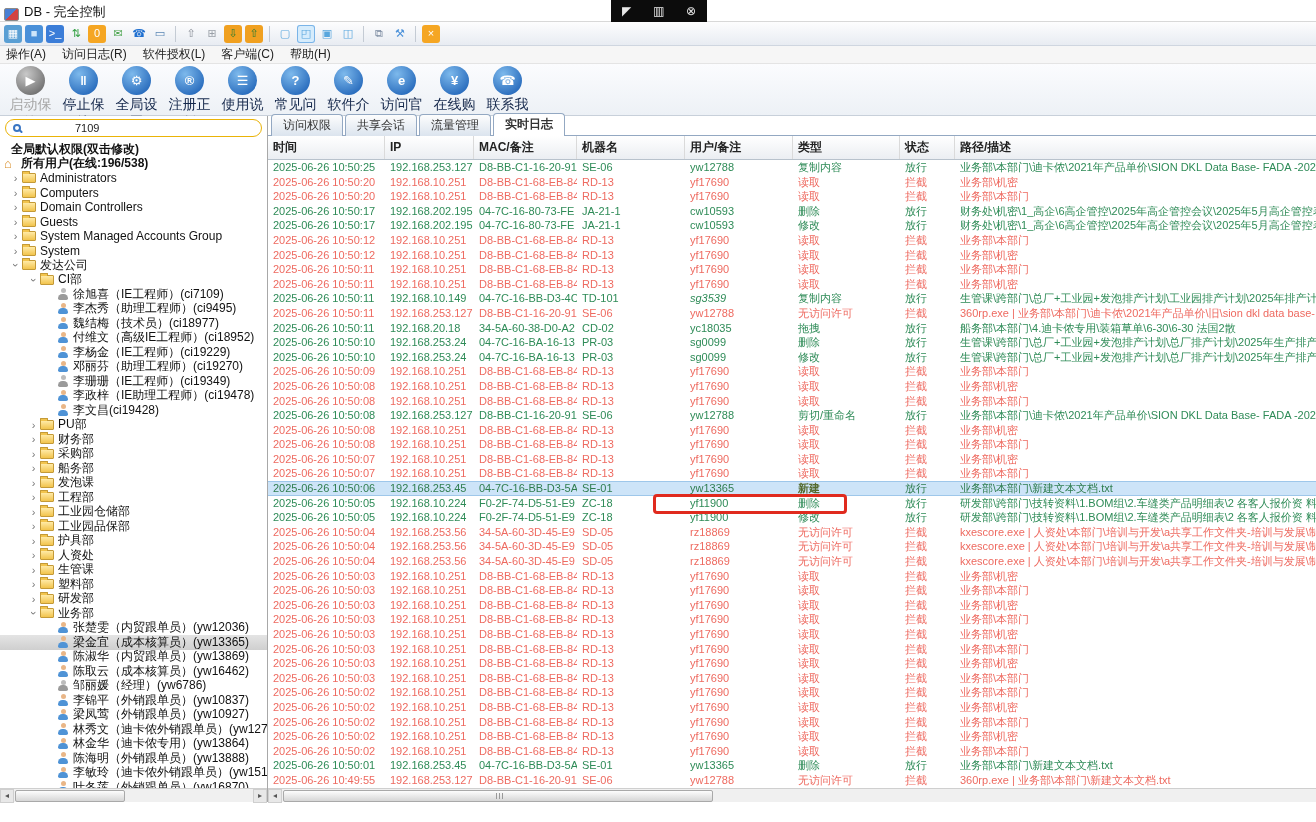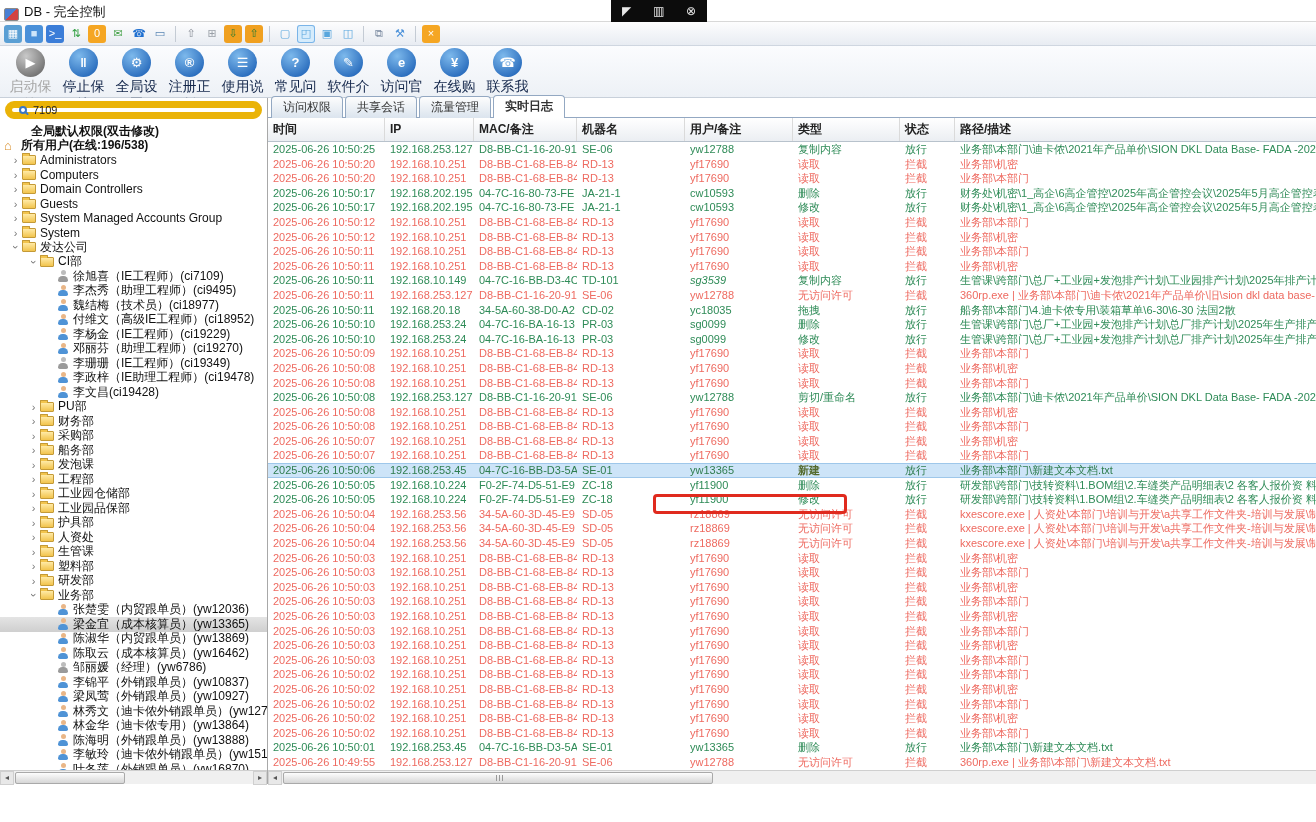--- a/index.html
+++ b/index.html
@@ -44,22 +44,22 @@
   .action .lbl { font-size:14px; color:#13264a; }
   .action.disabled .circ { background:radial-gradient(circle at 35% 28%, #c9c9c9, #5a5a5a); }
   .action.disabled .lbl { color:#a6a6a6; }
 
   
   .main { display:flex; height:686px; }
 
   
   .sidebar { width:268px; border-right:1px solid #a8a8a8; display:flex; flex-direction:column; background:#fff; }
   .search-wrap { padding:3px 5px 2px; height:25px; }
-  .search-box { height:18px; border:7px solid #eab308; border-radius:9px; background:#fff;
-    display:flex; align-items:center; padding:0 7px; }
+  .search-box { height:18px; border:1px solid #eab308; border-radius:9px; background:#fff;
+    display:flex; align-items:center; padding:0 7px;gap:48px; }
   .mag { width:8px; height:8px; border:2px solid #3a76c4; border-radius:50%; position:relative; margin-right:6px; flex:0 0 8px; }
   .mag::after { content:""; position:absolute; width:5px; height:2px; background:#3a76c4;
     transform:rotate(45deg); right:-4px; bottom:-2px; border-radius:1px; }
   .search-box input { border:none; outline:none; font-size:11px; width:100%; color:#222; background:transparent; }
   .tree { flex:1; overflow:hidden; padding-top:1px; }
   .trow { height:14.5px; display:flex; align-items:center; white-space:nowrap; font-size:12px; color:#111; cursor:default; }
   .trow.bold { font-weight:bold; }
   .trow.sel { background:linear-gradient(#e4e4e4,#cfcfcf); }
   .exp { width:11px; flex:0 0 11px; text-align:center; color:#777; font-size:11px; line-height:10px; }
   .exp.open { transform:rotate(90deg); }
@@ -144,20 +144,27 @@
       <span class="rc-ico" style="color: rgb(88, 166, 221);">▣</span>
       <span class="rc-ico" style="color: rgb(88, 166, 221);">◫</span>
       <span class="rc-sep"></span>
       <span class="rc-ico" style="color: rgb(122, 138, 160);">⧉</span>
       <span class="rc-ico" style="color: rgb(74, 144, 217);">⚒</span>
       <span class="rc-sep"></span>
       <span class="rc-ico" style="background: rgb(245, 166, 35); color: rgb(255, 255, 255);">×</span>
     </div>
 
 
+  <div class="menubar" id="menu-items">
+      <span class="menu-item">操作(A)</span>
+      <span class="menu-item">访问日志(R)</span>
+      <span class="menu-item">软件授权(L)</span>
+      <span class="menu-item">客户端(C)</span>
+      <span class="menu-item">帮助(H)</span>
+    </div>
 
   <div class="actionbar" id="action-buttons">
       <div class="action disabled">
         <div class="circ">▶</div>
         <div class="lbl">启动保护</div>
       </div>
       <div class="action">
         <div class="circ">‖</div>
         <div class="lbl">停止保护</div>
       </div>
@@ -198,21 +205,21 @@
   <div class="main">
 
     <div class="sidebar">
       <div class="search-wrap">
         <div class="search-box">
           <span class="mag"></span>
           <input type="text" value="7109" style="">
         </div>
       </div>
       <div class="tree" id="tree">
-          <div class="trow bold" style="padding-left: 20px;">
+          <div class="trow bold" style="padding-left: 0;">
             <span class="exp"></span>
             <span>全局默认权限(双击修改)</span>
           </div>
           <div class="trow bold" style="padding-left: 4px;">
             <span class="home-ico">⌂</span>
             <span>所有用户(在线:196/538)</span>
           </div>
           <div class="trow" style="padding-left: 10px;">
             <span class="exp">›</span>
             <span class="f-ico"></span>

